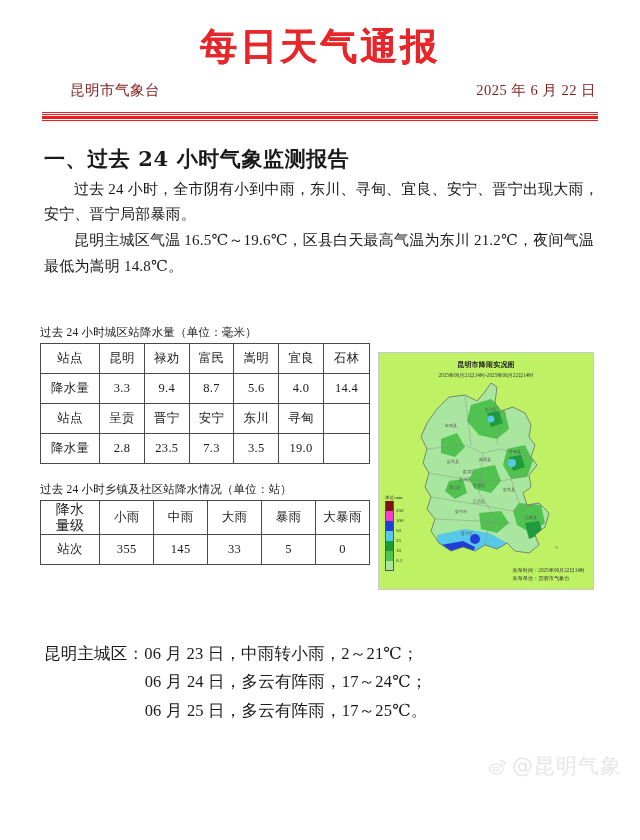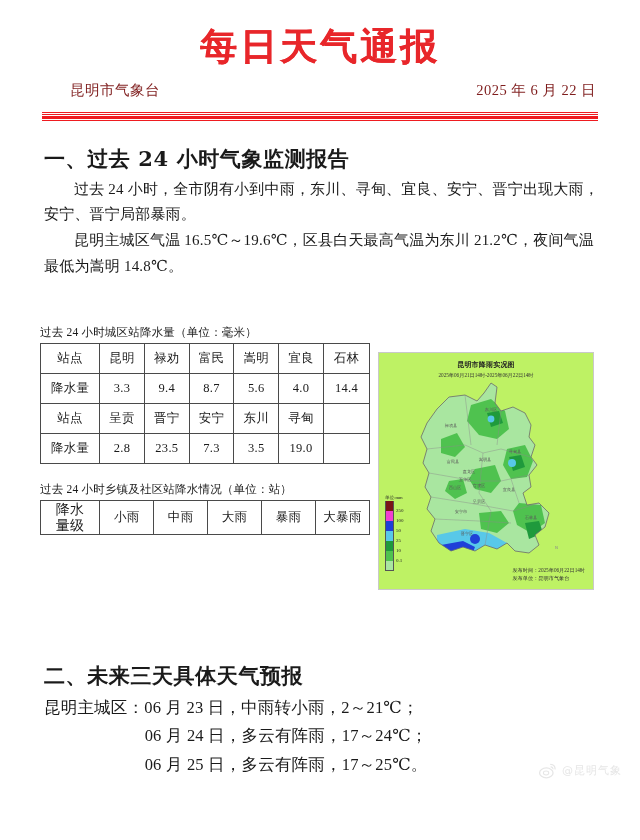--- a/index.html
+++ b/index.html
@@ -210,21 +210,21 @@
 
   
   .watermark {
     position: absolute;
     right: 18px;
     bottom: 12px;
     display: flex;
     align-items: center;
     gap: 5px;
     color: #e6e6e6;
-    font-size: 11px;
+    font-size: 21px;
     font-weight: normal;
     letter-spacing: 1px;
     font-family: "DejaVu Sans", "Liberation Sans", sans-serif;
   }
   .wm-logo { width: 19px; height: 19px; }
 </style>
 </head>
 <body>
 
 <div class="page">
@@ -320,20 +320,28 @@
                 <div>降水</div>
                 <div>量级</div>
               </div>
             </td>
             <td class="lbl">小雨</td>
             <td class="lbl">中雨</td>
             <td class="lbl">大雨</td>
             <td class="lbl">暴雨</td>
             <td class="lbl">大暴雨</td>
           </tr>
+          <tr>
+            <td class="lbl">站次</td>
+            <td class="num">355</td>
+            <td class="num">145</td>
+            <td class="num">33</td>
+            <td class="num">5</td>
+            <td class="num">0</td>
+          </tr>
         </tbody>
       </table>
     </div>
   </div>
 
   <div class="map-fig">
     <div class="map-title">昆明市降雨实况图</div>
     <div class="map-sub">2025年06月21日14时-2025年06月22日14时</div>
 
     <svg class="map-svg" width="216" height="238" viewBox="0 0 216 238">
@@ -440,21 +448,20 @@
       </div>
     </div>
 
     <div class="map-foot">
       <div>发布时间：2025年06月22日14时</div>
       <div>发布单位：昆明市气象台</div>
     </div>
   </div>
 
   <div class="forecast">
-    <div class="sec-head">二、未来三天具体天气预报</div>
     <div class="fc-line">
       <span>昆明主城区：</span><span>06 月 23 日，中雨转小雨，2～21℃；</span>
     </div>
     <div class="fc-line fc-indent">
       <span>06 月 24 日，多云有阵雨，17～24℃；</span>
     </div>
     <div class="fc-line fc-indent">
       <span>06 月 25 日，多云有阵雨，17～25℃。</span>
     </div>
   </div>

